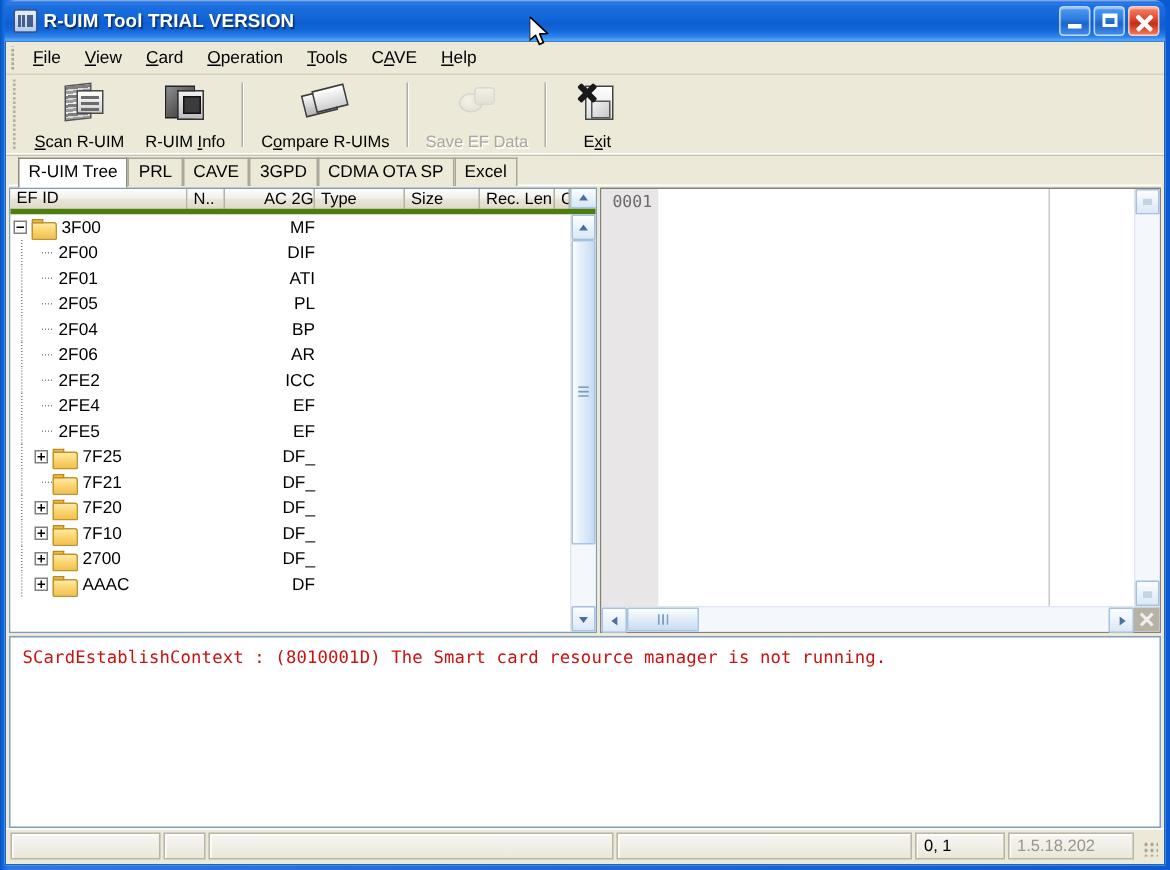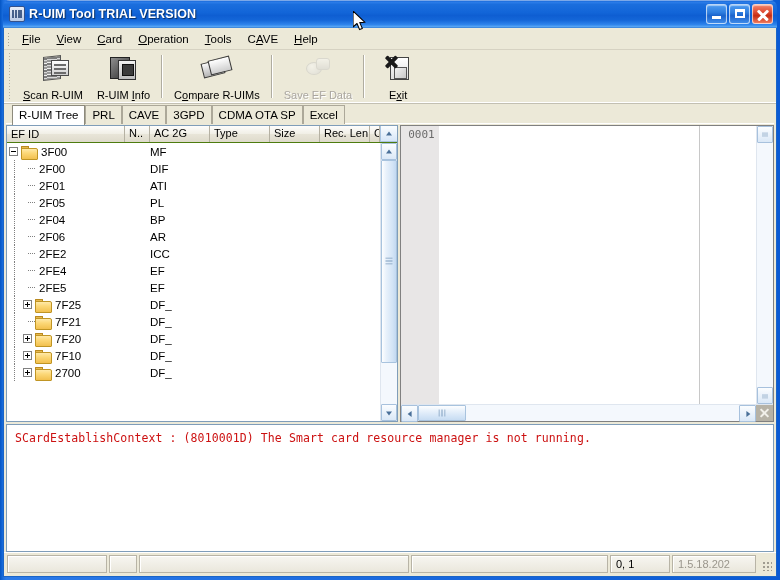--- a/index.html
+++ b/index.html
@@ -197,21 +197,21 @@
 
   
   #tree-panel {
     width: 392px; flex: 0 0 392px;
     border: 1px solid #7f9db9; background: #fff;
     display: flex; flex-direction: column; min-height: 0;
     position: relative;
   }
   #tree-header {
     flex: 0 0 17px; height: 17px; display: flex;
-    background: #ece9d8; border-bottom: 1px solid #4d7c0f;
+    background: #ece9d8; border-bottom: 4px solid #4d7c0f;
   }
   .th {
     font-size: 11px; line-height: 15px; padding-left: 4px;
     border-right: 1px solid #b5b1a3;
     background: linear-gradient(to bottom,#fdfdfc 0%,#f1efe6 48%,#e8e5d8 52%,#dedacb 100%);
     color: #000; white-space: nowrap; overflow: hidden; cursor: default;
   }
   .hdr-up {
     flex: 0 0 17px; width: 17px;
     background: linear-gradient(to bottom,#fbfdff,#d6e6f7);
@@ -254,21 +254,21 @@
     background:#e8b94f; border:1px solid #b98a20; border-bottom:none; border-top-left-radius:1px;
   }
   .folder::after {
     content:""; position:absolute; left:0; top:3px; width:15px; height:10px;
     background: linear-gradient(to bottom,#ffe9a8 0%,#fcd878 40%,#f2c04e 100%);
     border:1px solid #c09524; border-radius:1px 2px 1px 1px;
   }
   .c-efid { width: 118px; flex: 0 0 118px; overflow: hidden; display:flex; align-items:center; }
   .c-efid .lbl { padding-left: 1px; }
   .c-n   { width: 25px;  flex: 0 0 25px; }
-  .c-ac  { width: 60px;  flex: 0 0 60px; }
+  .c-ac  { width: 60px;  flex: 0 0 60px; text-align: right; }
   .c-type{ width: 60px;  flex: 0 0 60px; }
   .c-size{ width: 50px;  flex: 0 0 50px; }
 
   
   .vsb {
     flex: 0 0 17px; width: 17px; background: #f1f5fb;
     border-left: 1px solid #dfe6ef;
     display: flex; flex-direction: column; position: relative;
   }
   .sb-arrow {
@@ -671,20 +671,32 @@
                   <div class="indent line"></div>
                   <div class="indent">
                     <div class="expander plus"></div>
                   </div>
                   <div class="folder"></div>
                   <span class="lbl">2700</span>
                 </div>
                 <div class="c-n"></div>
                 <div class="c-ac">DF_</div>
               </div>
+              <div class="row">
+                <div class="c-efid">
+                  <div class="indent line"></div>
+                  <div class="indent">
+                    <div class="expander plus"></div>
+                  </div>
+                  <div class="folder"></div>
+                  <span class="lbl">AAAC</span>
+                </div>
+                <div class="c-n"></div>
+                <div class="c-ac">DF</div>
+              </div>
             </div>
           <div class="vsb">
             <div class="sb-arrow up">
                 <i></i>
               </div>
             <div class="sb-track">
               <div class="sb-thumb" style="top:0; height:83%;">
                 <div class="sb-grip"></div>
               </div>
             </div>

